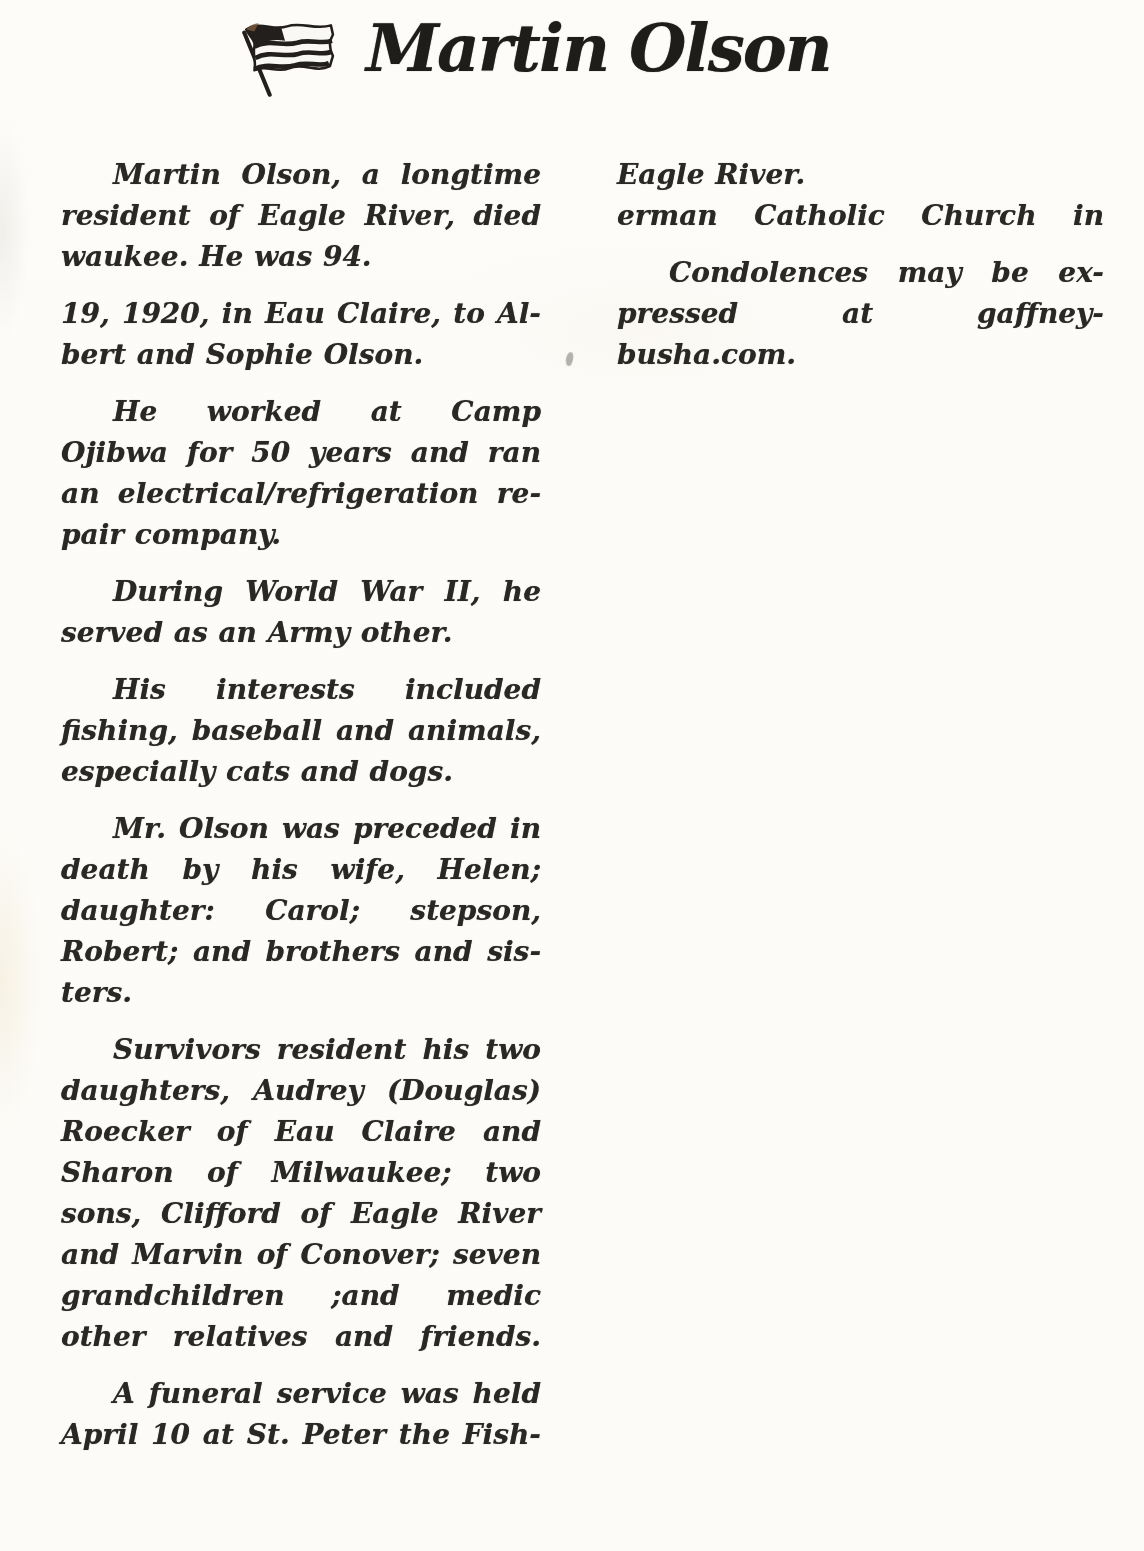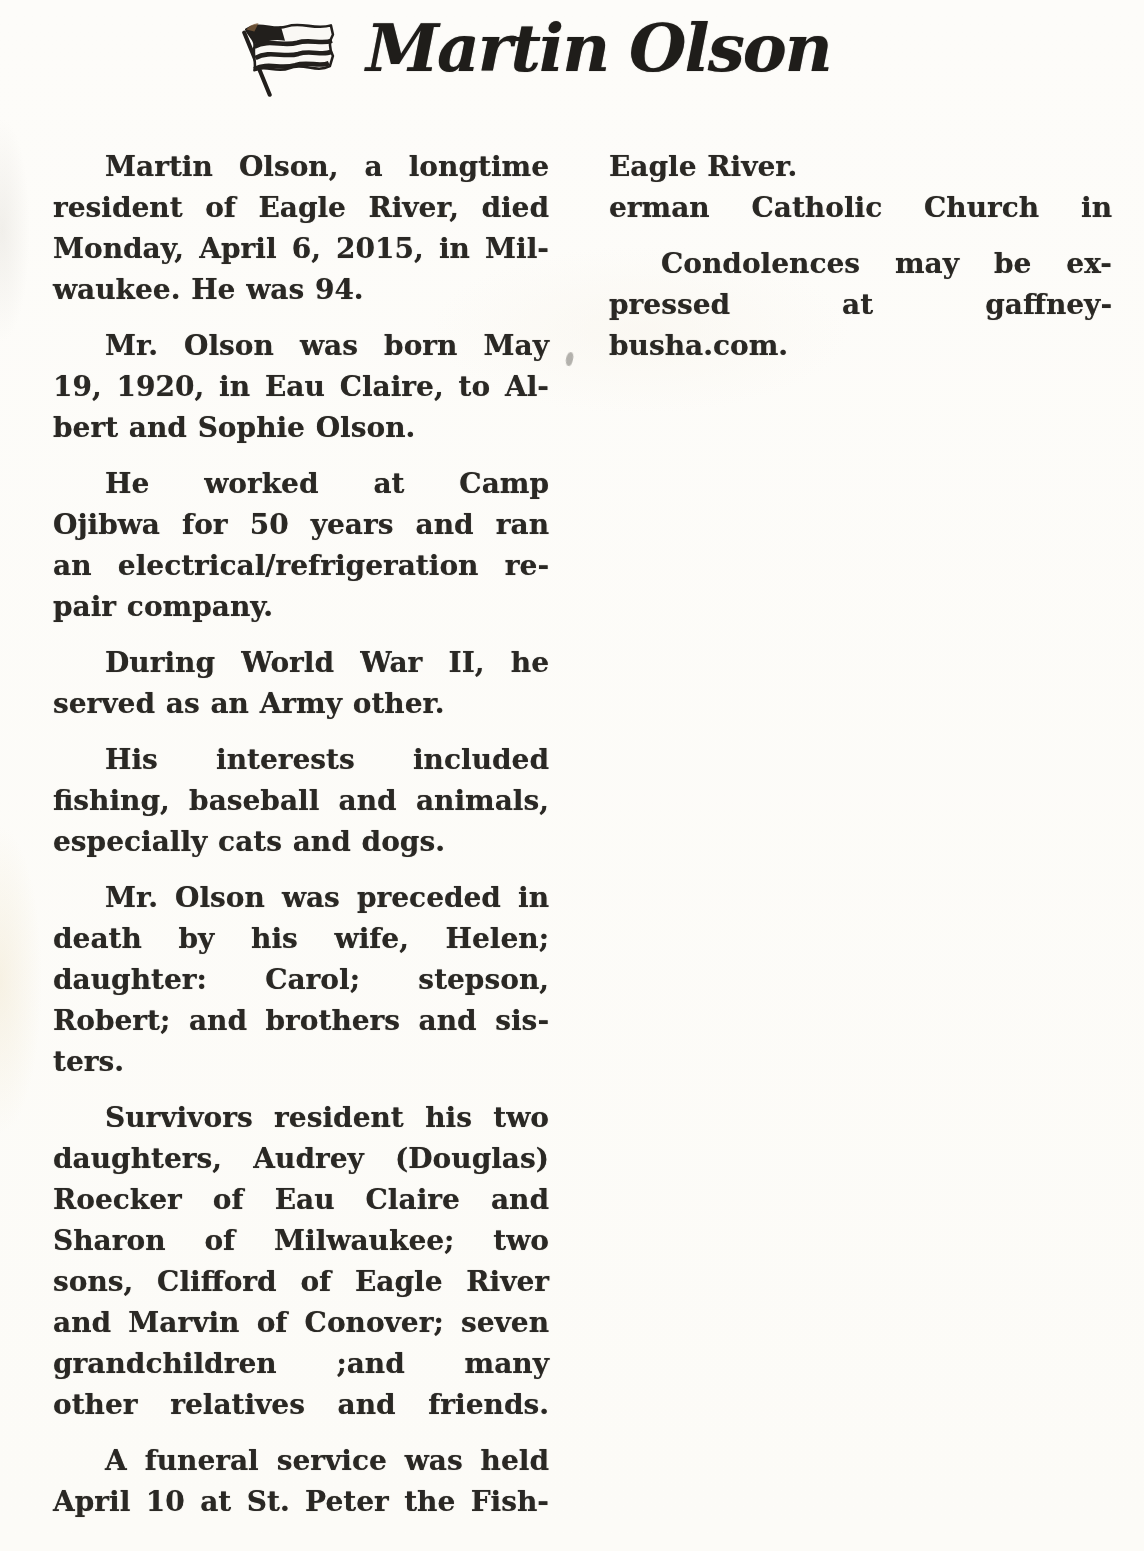--- a/index.html
+++ b/index.html
@@ -34,21 +34,21 @@
     letter-spacing: -2px;
     color: #1f1d1a;
     white-space: nowrap;
     text-shadow: 0 0 1px rgba(31,29,26,0.55);
   }
 
   
   .col { position: absolute; top: 138px; font-weight: 700; font-size: 28px; line-height: 41px; }
   .col-left  { left: 45px;  width: 512px; }
   .col-right { left: 601px; width: 519px; }
-  .par { margin: 8px; }
+  .par { margin: 16px; font-style: italic; }
   .par + .par { margin-top: 15px; }
   .line {
     display: block;
     text-align: justify;
     text-align-last: justify;
     color: #2a2824;
     text-shadow: 0 0 0.8px rgba(42,40,36,0.6);
     word-spacing: 1px;
   }
   .line.indent { text-indent: 52px; }
@@ -81,25 +81,23 @@
         <path d="M12 13 C16 9 20 7 24 7 L20 15 Z" fill="#7a5a3a" opacity="0.8"></path>
       </svg>
     </span>
     <h1 class="title">Martin Olson</h1>
   </header>
 
   <section class="col col-left">
     <p class="par">
       <span class="line indent">Martin Olson, a longtime</span>
       <span class="line">resident of Eagle River, died</span>
-      <span class="line">Monday, April 6, 2015, in Mil-</span>
       <span class="line last">waukee. He was 94.</span>
     </p>
     <p class="par">
-      <span class="line indent">Mr. Olson was born May</span>
       <span class="line">19, 1920, in Eau Claire, to Al-</span>
       <span class="line last">bert and Sophie Olson.</span>
     </p>
     <p class="par">
       <span class="line indent">He worked at Camp</span>
       <span class="line">Ojibwa for 50 years and ran</span>
       <span class="line">an electrical/refrigeration re-</span>
       <span class="line last">pair company.</span>
     </p>
     <p class="par">
@@ -118,21 +116,21 @@
       <span class="line">Robert; and brothers and sis-</span>
       <span class="line last">ters.</span>
     </p>
     <p class="par">
       <span class="line indent">Survivors resident his two</span>
       <span class="line">daughters, Audrey (Douglas)</span>
       <span class="line">Roecker of Eau Claire and</span>
       <span class="line">Sharon of Milwaukee; two</span>
       <span class="line">sons, Clifford of Eagle River</span>
       <span class="line">and Marvin of Conover; seven</span>
-      <span class="line">grandchildren ;and many</span>
+      <span class="line">grandchildren ;and medic</span>
       <span class="line">other relatives and friends.</span>
     </p>
     <p class="par">
       <span class="line indent">A funeral service was held</span>
       <span class="line">April 10 at St. Peter the Fish-</span>
     </p>
   </section>
 
   <section class="col col-right">
     <p class="par">

